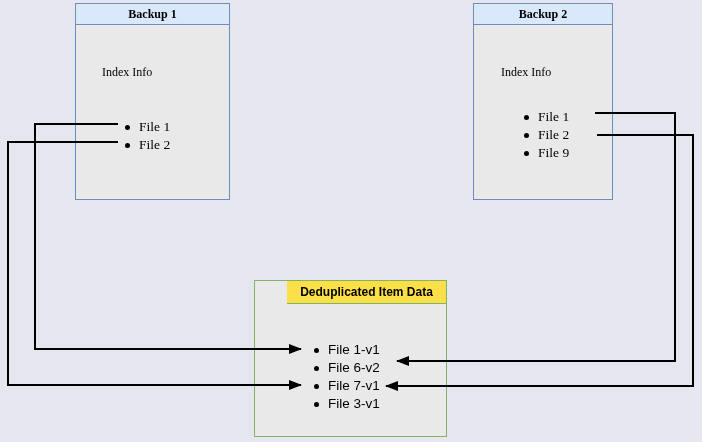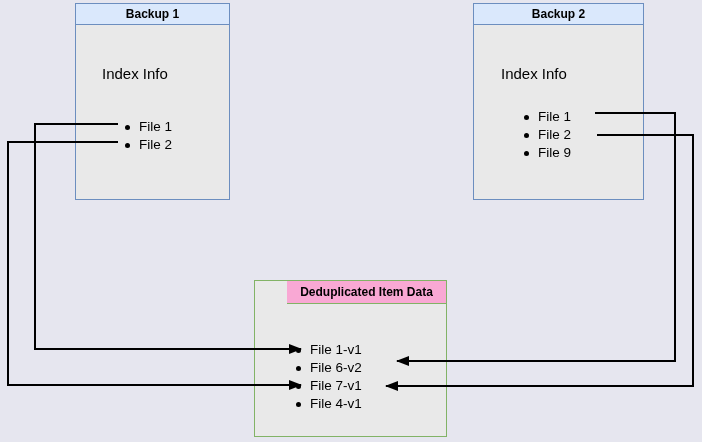--- a/index.html
+++ b/index.html
@@ -12,33 +12,33 @@
     width:702px;height:442px;
     background:#e6e6ef;
     overflow:hidden;
   }
   
   .box{
     position:absolute;
     border:1px solid;
     box-sizing:border-box;
   }
-  .box.blue{border-color:#6c8ebf;background:#e9e9e9;}
+  .box.blue{border-color:#6c8ebf;background:#e9e9e9;font-family:Liberation Serif, serif;}
   .box.green{border-color:#82b366;background:#e9e9e9;}
   .box-header{
     display:flex;align-items:center;justify-content:center;
     font-weight:bold;font-size:12px;color:#000;
     border-bottom:1px solid;
     box-sizing:border-box;
   }
   .blue .box-header{background:#dae8fc;border-color:#6c8ebf;height:21px;}
-  .green .box-header{background:#f9a8d4;border-color:#82b366;height:23px;margin-left:32px;}
+  .green .box-header{background:#fde047;border-color:#82b366;height:23px;margin-left:32px;}
   .section-label{
     position:absolute;
-    font-size:15px;color:#000;
+    font-size:12px;color:#000;
     white-space:nowrap;
   }
   ul.filelist{
     position:absolute;
     margin:0;padding:0;list-style:none;
   }
   ul.filelist li{
     position:relative;
     padding-left:16px;
     line-height:18px;
@@ -71,37 +71,37 @@
 
   <div class="box blue" style="left:75px;top:3px;width:155px;height:197px;">
     <div class="box-header">Backup 1</div>
     <div class="section-label" style="left:26px;top:61px;">Index Info</div>
     <ul class="filelist" style="left:47px;top:114px;">
       <li>File 1</li>
       <li>File 2</li>
     </ul>
   </div>
 
-  <div class="box blue" style="left:473px;top:3px;width:171px;height:197px;">
+  <div class="box blue" style="left:473px;top:3px;width:140px;height:197px;">
     <div class="box-header">Backup 2</div>
     <div class="section-label" style="left:27px;top:61px;">Index Info</div>
     <ul class="filelist" style="left:48px;top:104px;">
       <li>File 1</li>
       <li>File 2</li>
       <li>File 9</li>
     </ul>
   </div>
 
   <div class="box green" style="left:254px;top:280px;width:193px;height:157px;">
     <div class="box-header">Deduplicated Item Data</div>
-    <ul class="filelist" style="left:39px;top:60px;">
+    <ul class="filelist" style="left:57px;top:60px;">
       <li>File 1-v1</li>
       <li>File 6-v2</li>
       <li>File 7-v1</li>
-      <li>File 4-v1</li>
+      <li>File 3-v1</li>
     </ul>
   </div>
 
   <svg id="connector-layer" width="702" height="442" viewBox="0 0 702 442">
     <defs>
       <marker id="arrowhead" markerUnits="userSpaceOnUse" markerWidth="14" markerHeight="10" refX="12" refY="5" orient="auto">
         <path d="M0,0 L13,5 L0,10 Z" fill="#000"></path>
       </marker>
     </defs>
     <polyline marker-end="url(#arrowhead)" points="118,124 35,124 35,349 301,349"></polyline>

